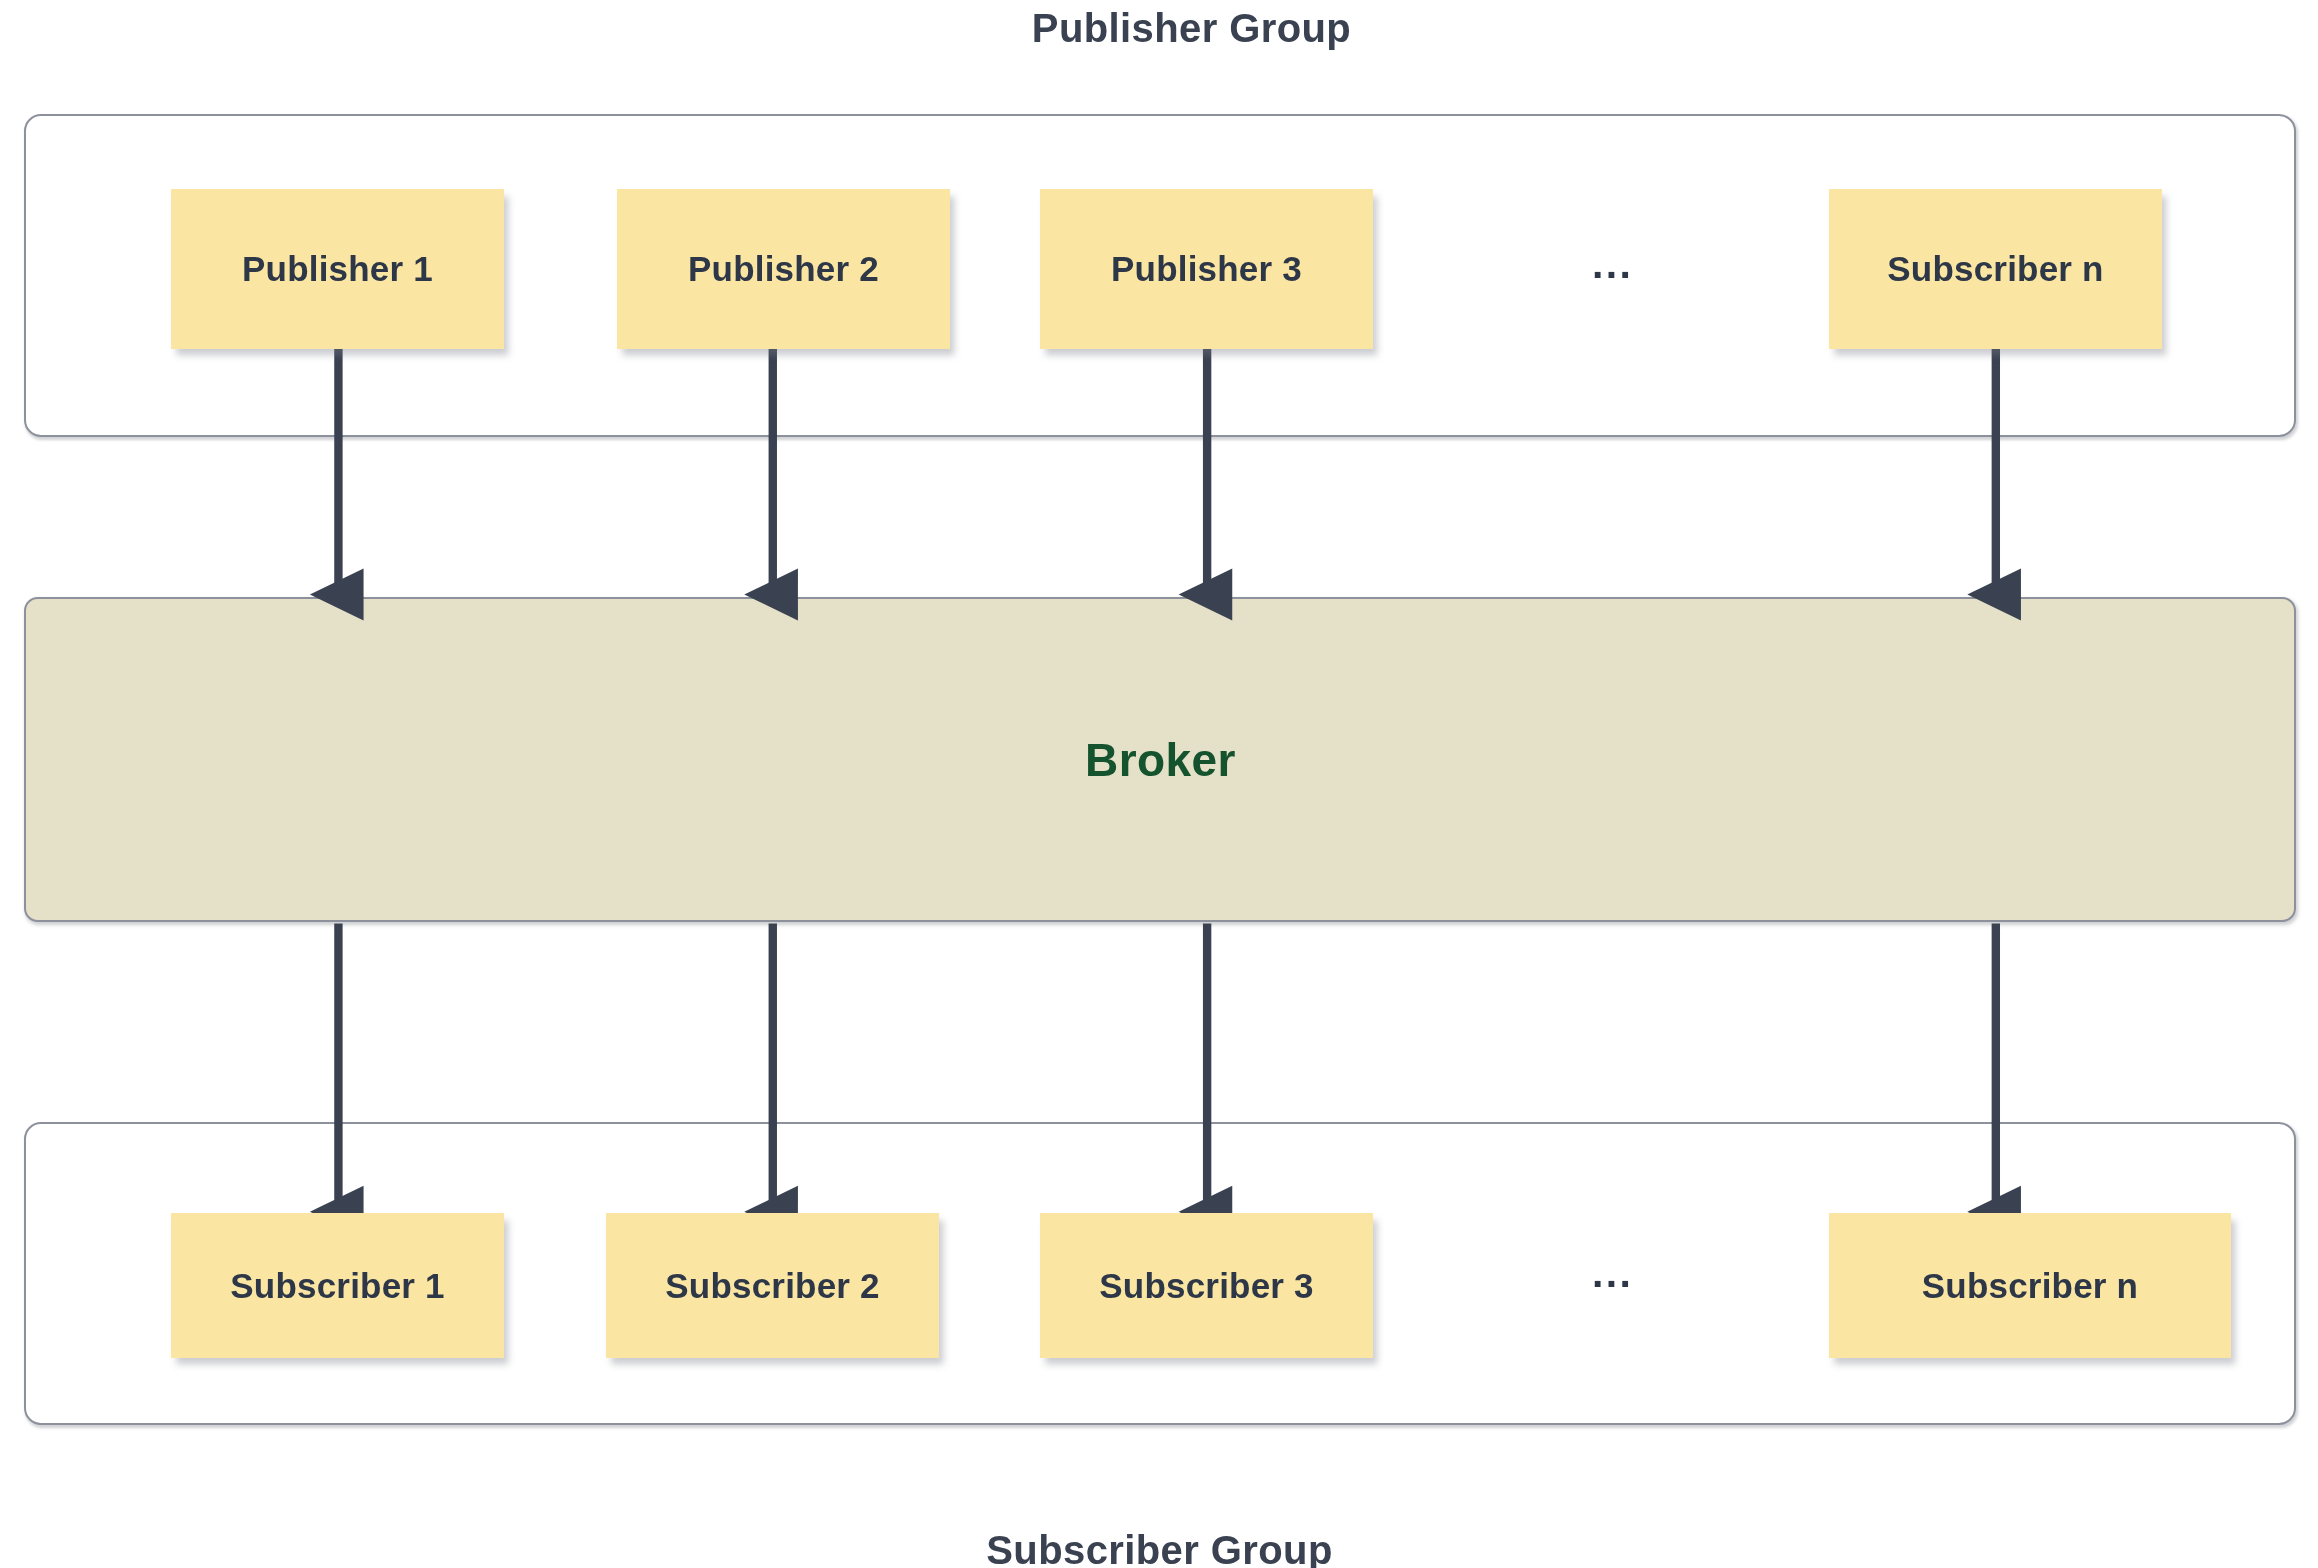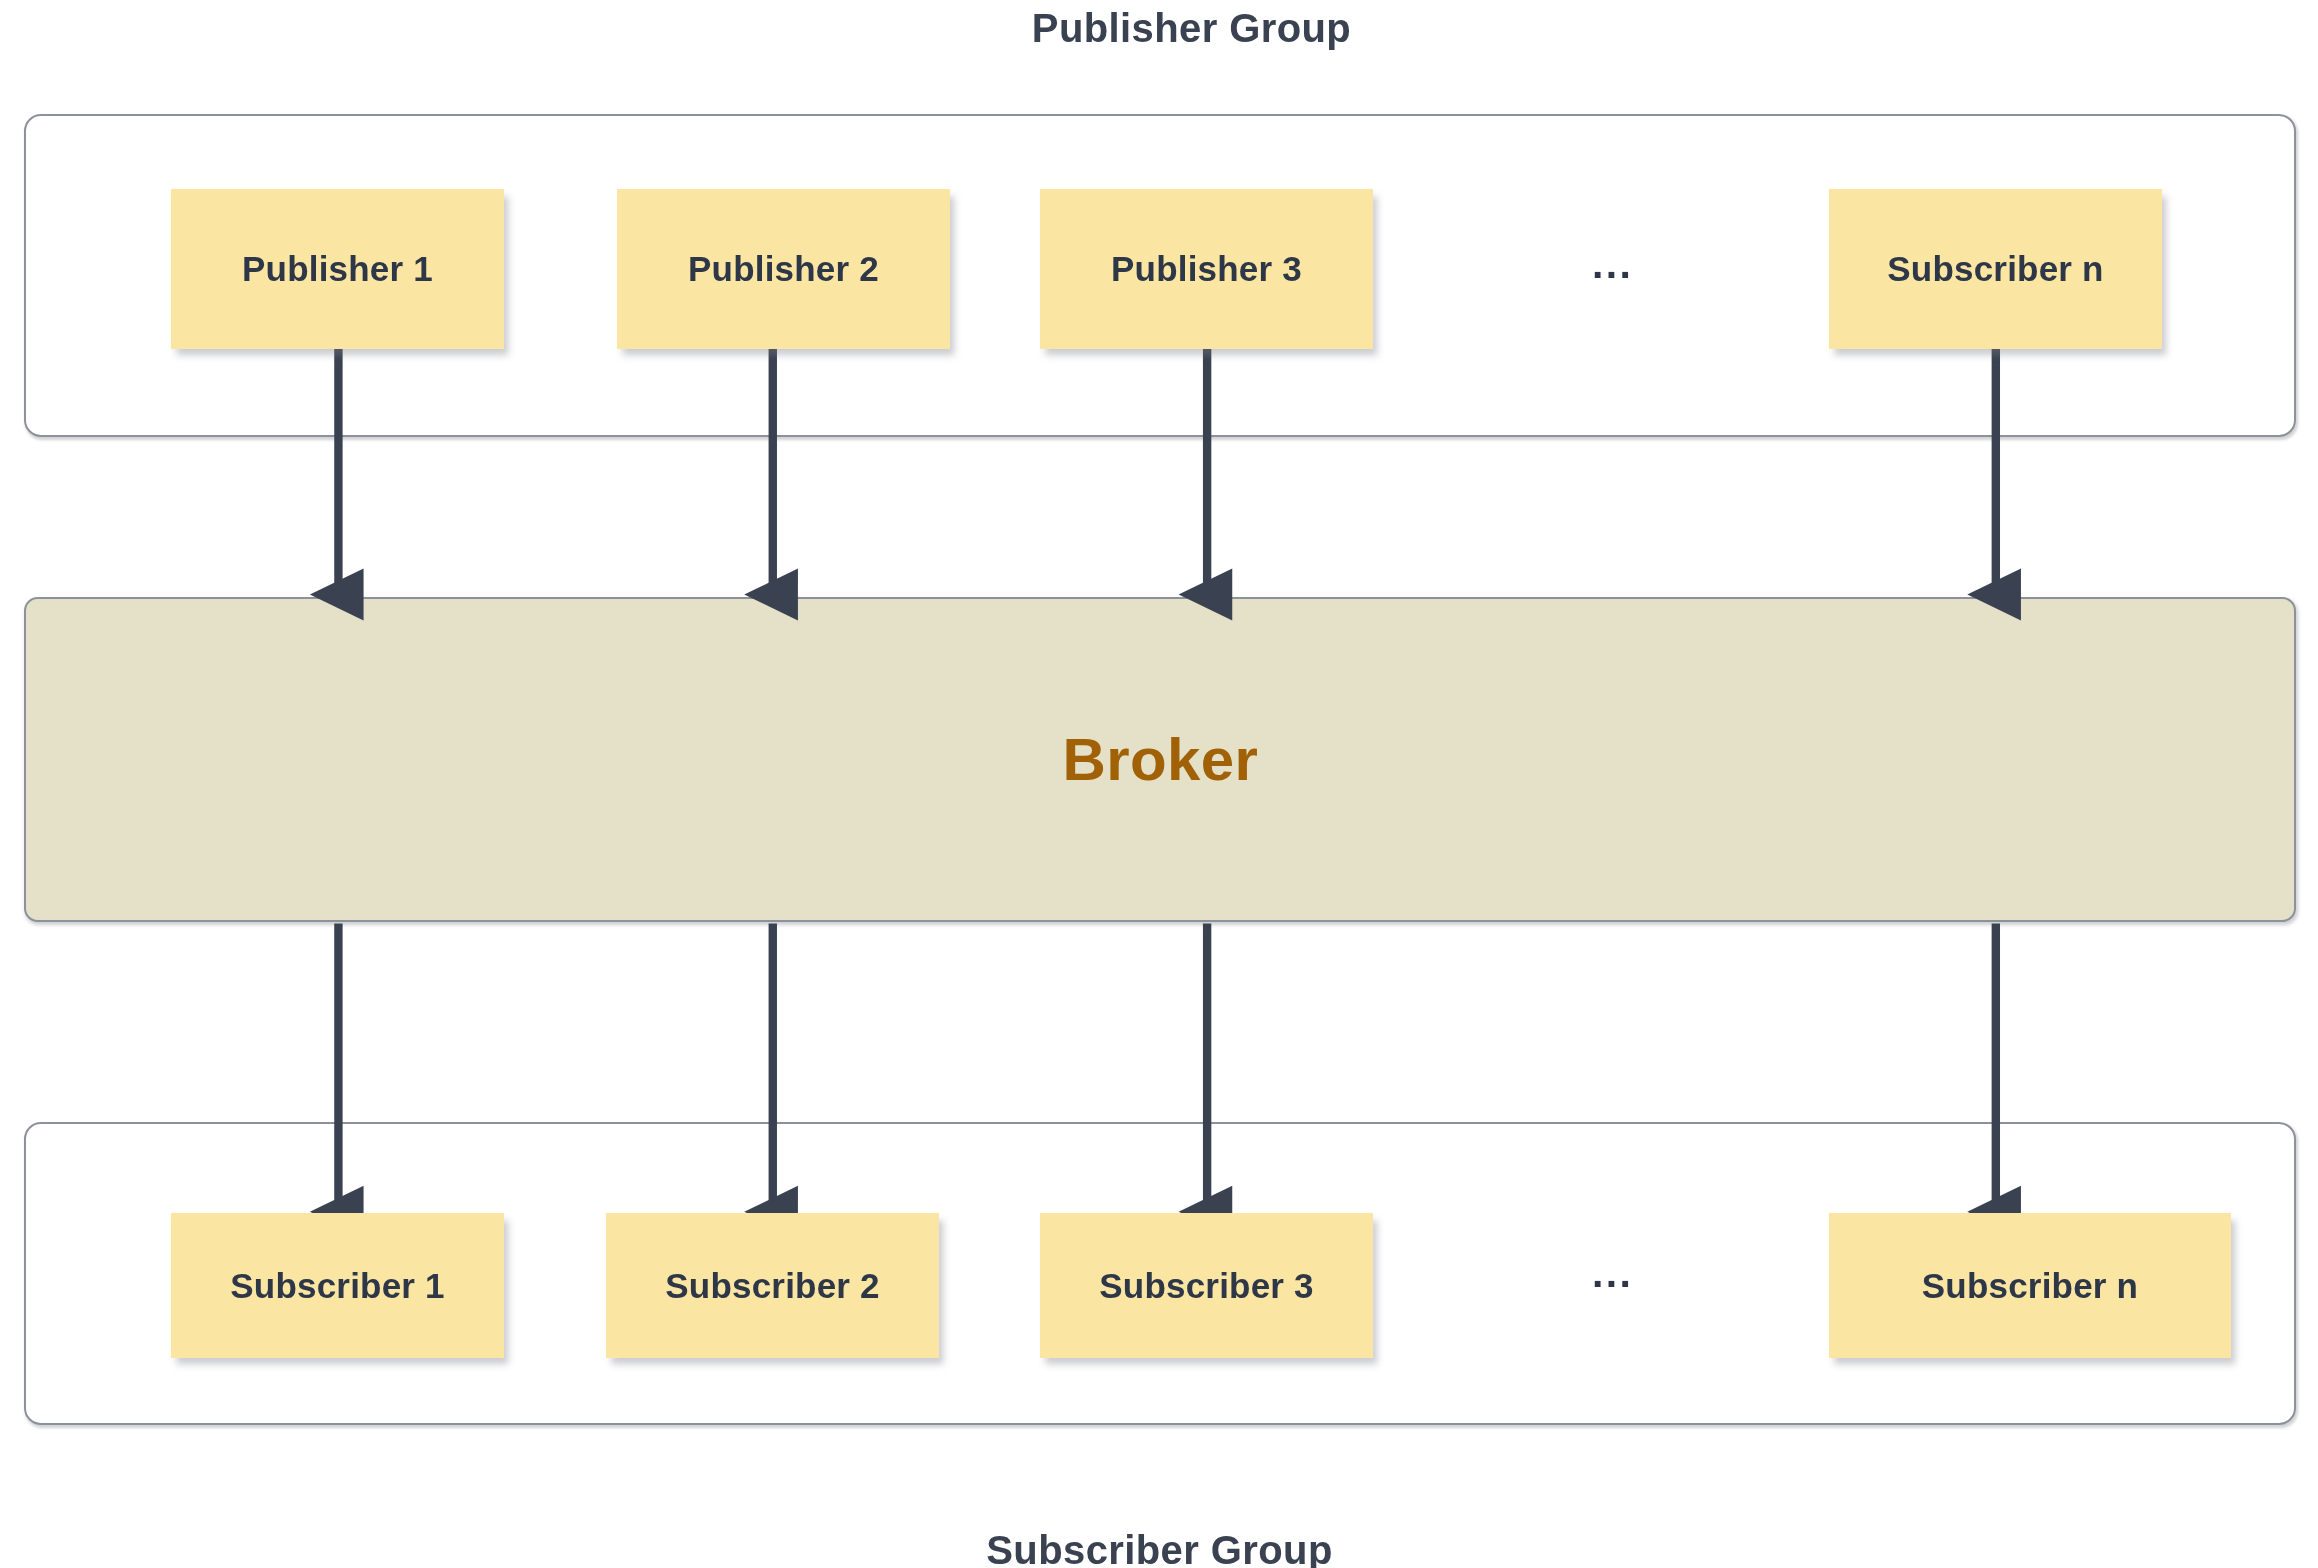--- a/index.html
+++ b/index.html
@@ -63,23 +63,23 @@
     background: #e5e0c8;
     border: 2.3px solid #8c919c;
     border-radius: 13.7px;
     box-sizing: border-box;
     box-shadow: 1.5px 2.3px 3.8px rgba(90, 95, 105, 0.30);
     display: flex;
     align-items: center;
     justify-content: center;
   }
   #broker-label {
-    font-size: 60px;
+    font-size: 46px;
     font-weight: bold;
-    color: #a16207;
+    color: #14532d;
     letter-spacing: 0.4px;
   }
 
   
   .node-box {
     position: absolute;
     background: #fae6a2;
     box-shadow: 5.3px 6.9px 6.9px rgba(120, 124, 134, 0.38);
     display: flex;
     align-items: center;

